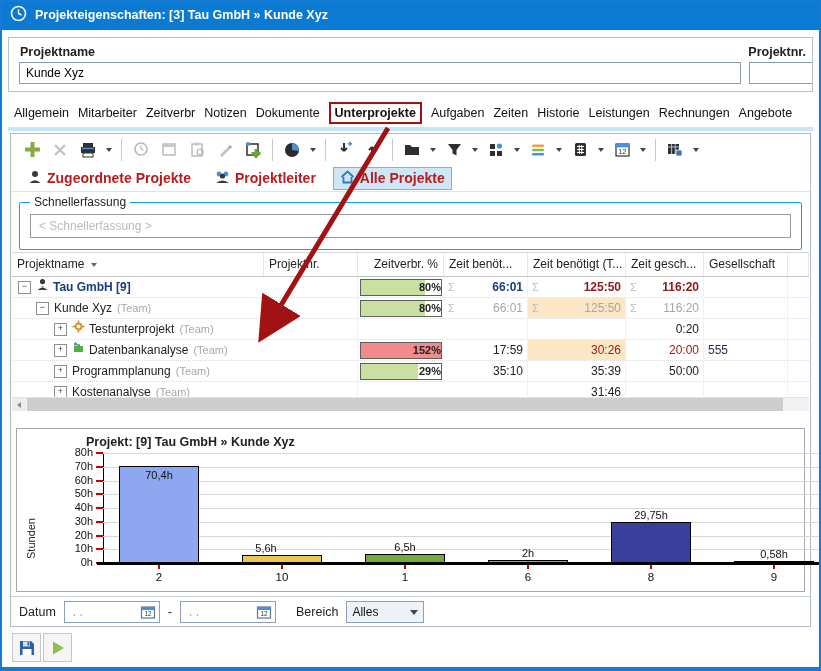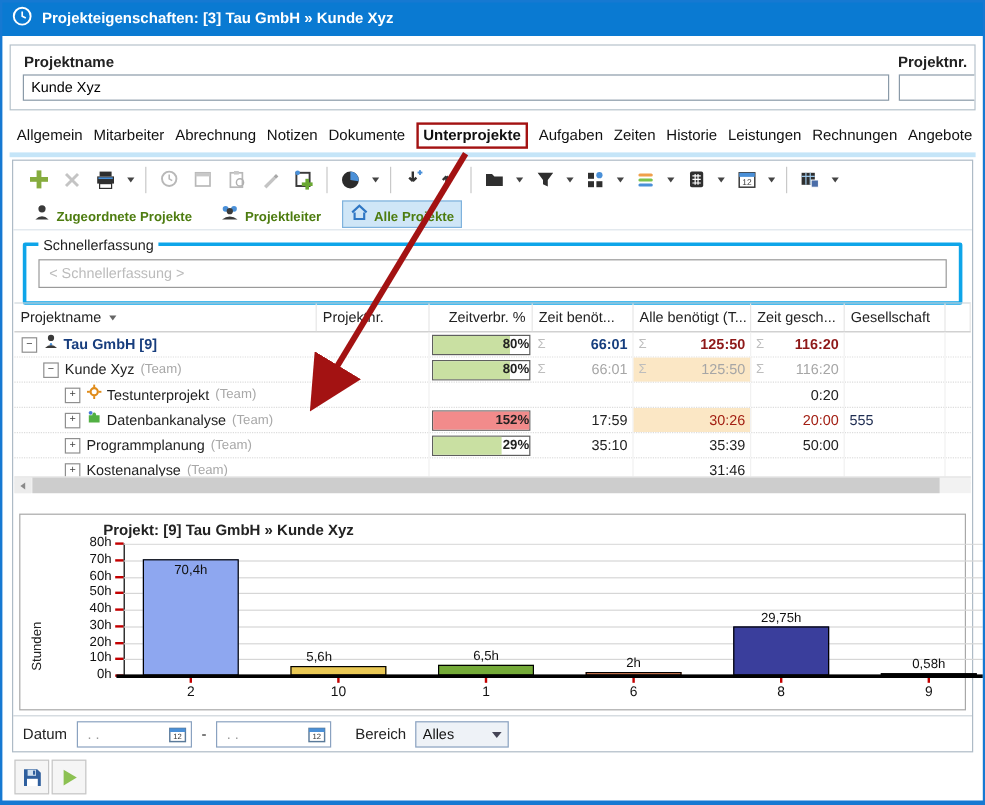--- a/index.html
+++ b/index.html
@@ -24,24 +24,24 @@
   .tabline{position:absolute;left:8px;top:127px;width:805px;height:4px;background:#c5e5f8;}
   
   .mainpanel{position:absolute;left:10px;top:133px;width:801px;height:494px;border:1px solid #aebbc6;background:#fff;box-sizing:border-box;}
   
   .toolbar{position:absolute;left:0;top:0;right:0;height:31px;display:flex;align-items:center;gap:6px;padding:0 10px;box-sizing:border-box;}
   .tbtn{width:22px;height:22px;display:flex;align-items:center;justify-content:center;}
   .tsep{width:1px;height:22px;background:#c9c9c9;margin:0 2px;}
   .dd{width:0;height:0;border-left:3.5px solid transparent;border-right:3.5px solid transparent;border-top:4px solid #444;margin:0 1px;}
   
   .viewbar{position:absolute;left:0;top:31px;right:0;height:27px;display:flex;align-items:center;gap:10px;padding:0 10px;box-sizing:border-box;border-bottom:1px solid #dde4ea;}
-  .vbtn{display:flex;align-items:flex-end;gap:5px;padding:2px 6px;font-size:11px;font-weight:600;color:#4d7c0f;border:1px solid transparent;}
+  .vbtn{display:flex;align-items:flex-start;gap:5px;padding:2px 6px;font-size:14px;font-weight:600;color:#b91c1c;border:1px solid transparent;}
   .vbtn.active{background:#cfe6f7;border:1px solid #7fb2dd;}
   
-  .groupbox{position:absolute;left:8px;top:68px;right:8px;height:46px;border:3px solid #0ea5e9;border-radius:2px;padding-left:48px;}
+  .groupbox{position:absolute;left:8px;top:68px;right:8px;height:46px;border:1px solid #0ea5e9;border-radius:2px;padding-left:48px;}
   .grouplabel{position:absolute;left:10px;top:-8px;background:#fff;padding:0 4px;font-size:12px;color:#222;}
   .qinput{position:absolute;left:10px;top:11px;right:10px;height:24px;border:1px solid #9a9a9a;font-family:"Liberation Sans",sans-serif;font-size:12px;padding:0 8px;box-sizing:border-box;}
   .qinput::placeholder{color:#bcbcbc;}
   
   .grid{position:absolute;left:1px;right:1px;top:118px;border-top:1px solid #d0d7dd;}
   .grow{display:grid;grid-template-columns:252px 94px 86px 84px 98px 78px 84px 1fr;height:20px;line-height:20px;border-bottom:1px dotted #dcdcdc;}
   .ghead{height:23px;line-height:23px;border-bottom:1px solid #c6c6c6;font-weight:normal;}
   .ghead .gc{border-right:1px solid #e6e6e6;padding:0 5px;white-space:nowrap;overflow:hidden;}
   .gc{white-space:nowrap;overflow:hidden;box-sizing:border-box;}
   .cell-val{display:flex;align-items:center;padding:0 4px;border-right:1px solid #f1f1f1;}
@@ -110,21 +110,21 @@
 <div class="hpanel">
   <div class="hlabel hname-label">Projektname</div>
   <div class="hlabel hnr-label">Projektnr.</div>
   <input class="hinput hname-input" value="Kunde Xyz" style="">
   <input class="hinput hnr-input" value="" style="">
 </div>
 
 <div class="tabs">
   <span class="tab">Allgemein</span>
   <span class="tab">Mitarbeiter</span>
-  <span class="tab">Abrechnung</span>
+  <span class="tab">Zeitverbr</span>
   <span class="tab">Notizen</span>
   <span class="tab">Dokumente</span>
   <span class="tab active">Unterprojekte</span>
   <span class="tab">Aufgaben</span>
   <span class="tab">Zeiten</span>
   <span class="tab">Historie</span>
   <span class="tab">Leistungen</span>
   <span class="tab">Rechnungen</span>
   <span class="tab">Angebote</span>
 </div>
@@ -308,21 +308,21 @@
 
   <div class="grid">
     <div class="grow ghead">
       <div class="gc" style="display:flex;align-items:center;gap:6px;">
         <span>Projektname</span>
         <span class="dd" style="border-top-color:#666;"></span>
       </div>
       <div class="gc">Projektnr.</div>
       <div class="gc" style="text-align:right;">Zeitverbr. %</div>
       <div class="gc">Zeit benöt...</div>
-      <div class="gc">Alle benötigt (T...</div>
+      <div class="gc">Zeit benötigt (T...</div>
       <div class="gc">Zeit gesch...</div>
       <div class="gc">Gesellschaft</div>
       <div class="gc"></div>
     </div>
 
     <div class="grow">
       <div class="gc namecell" style="padding-left:6px;">
         <span class="exp">−</span>
         <span style="margin-right:4px;"><svg width="13" height="13" viewBox="0 0 13 13">
               <circle cx="6.5" cy="3.6" r="2.6" fill="#3a3a3a"></circle>

